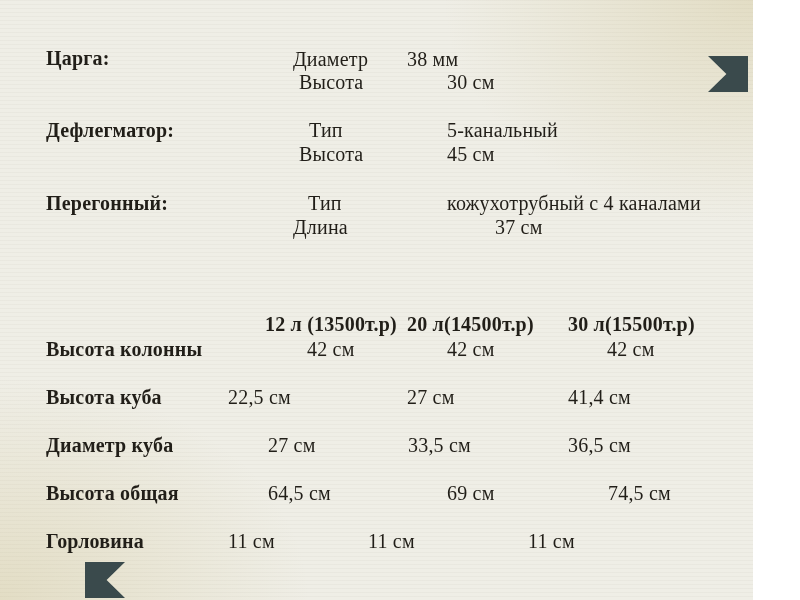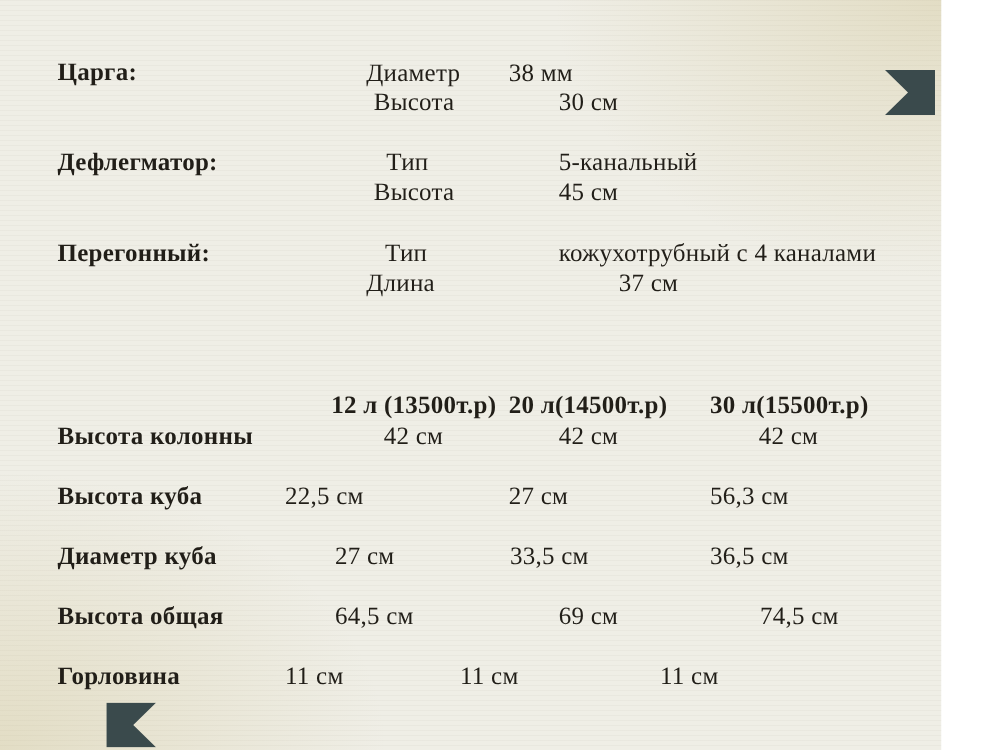--- a/index.html
+++ b/index.html
@@ -73,21 +73,21 @@
   <div class="t b" style="left:568px; top:312px;">30 л(15500т.р)</div>
 
   <div class="t b" style="left:46px;  top:337px;">Высота колонны</div>
   <div class="t" style="left:307px; top:337px;">42 см</div>
   <div class="t" style="left:447px; top:337px;">42 см</div>
   <div class="t" style="left:607px; top:337px;">42 см</div>
 
   <div class="t b" style="left:46px;  top:385px;">Высота куба</div>
   <div class="t" style="left:228px; top:385px;">22,5 см</div>
   <div class="t" style="left:407px; top:385px;">27 см</div>
-  <div class="t" style="left:568px; top:385px;">56,3 см</div>
+  <div class="t" style="left:568px; top:385px;">41,4 см</div>
 
   <div class="t b" style="left:46px;  top:433px;">Диаметр куба</div>
   <div class="t" style="left:268px; top:433px;">27 см</div>
   <div class="t" style="left:408px; top:433px;">33,5 см</div>
   <div class="t" style="left:568px; top:433px;">36,5 см</div>
 
   <div class="t b" style="left:46px;  top:481px;">Высота общая</div>
   <div class="t" style="left:268px; top:481px;">64,5 см</div>
   <div class="t" style="left:447px; top:481px;">69 см</div>
   <div class="t" style="left:608px; top:481px;">74,5 см</div>

